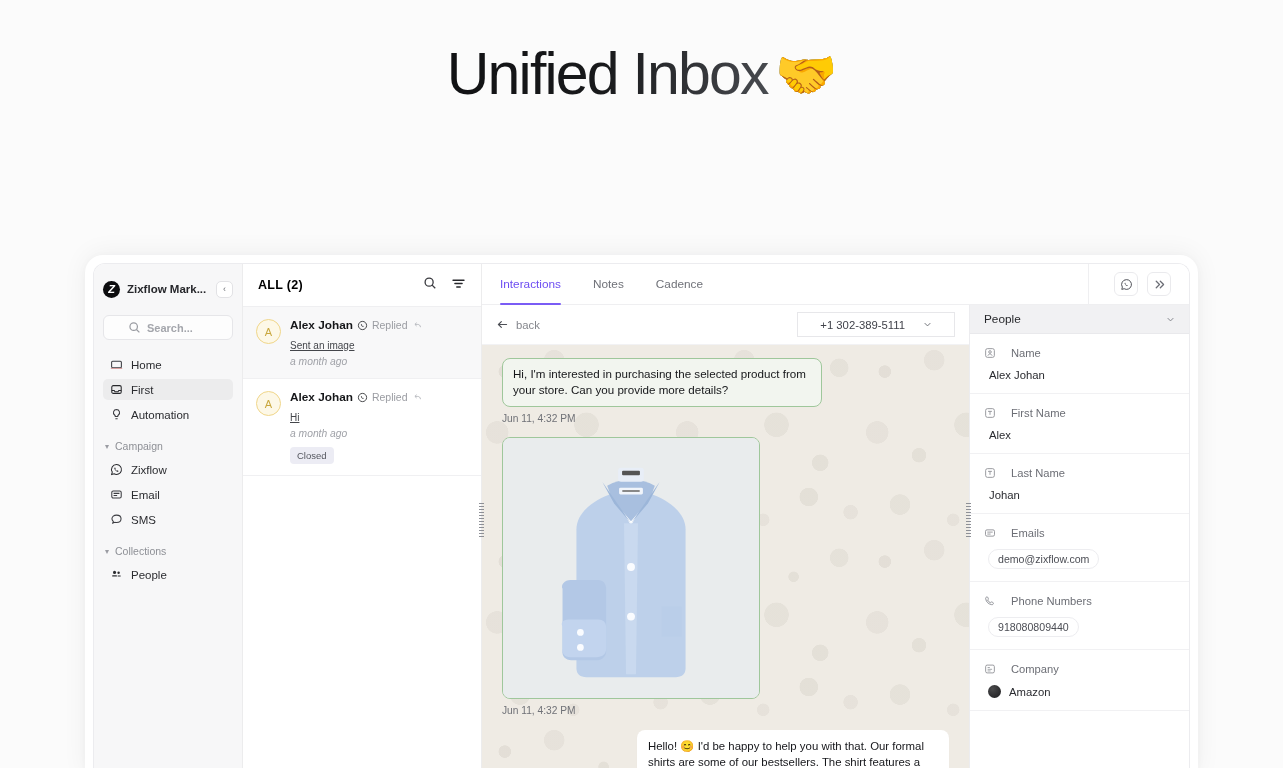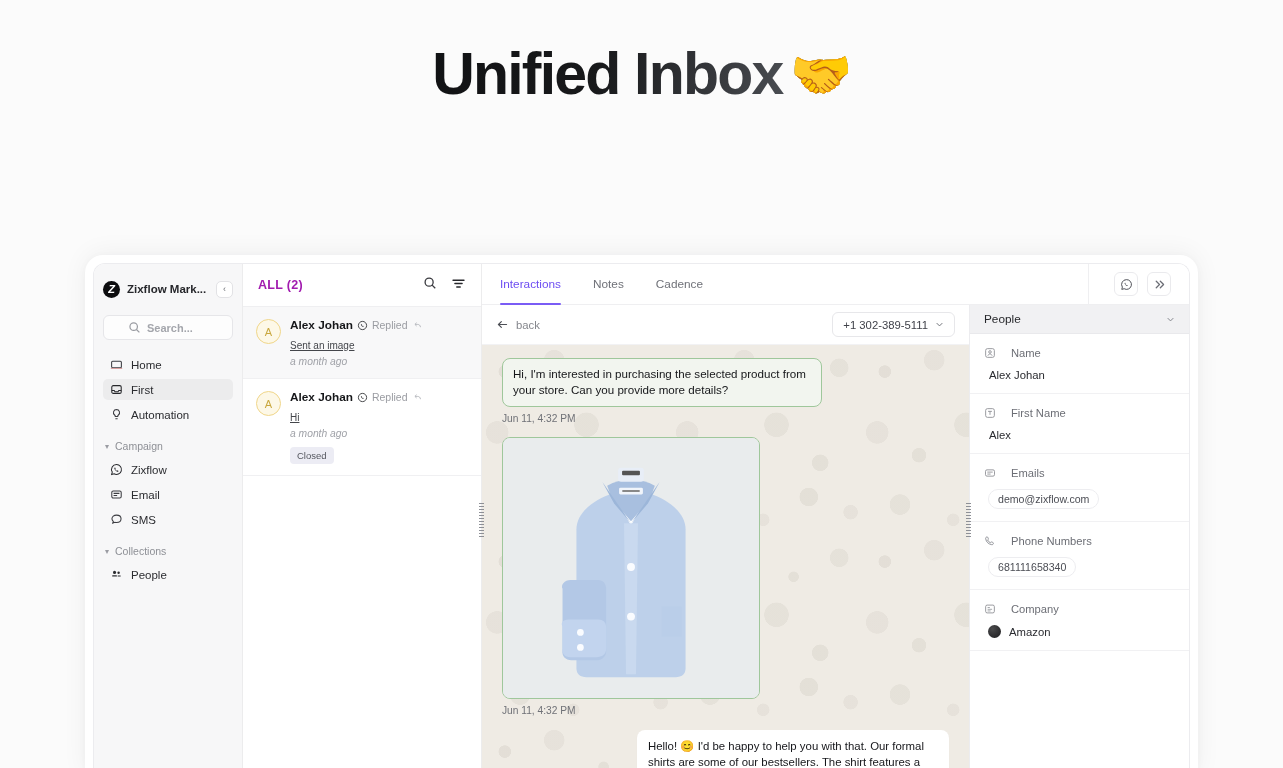--- a/index.html
+++ b/index.html
@@ -7,21 +7,21 @@
     width: 1283px; height: 768px;
     font-family: "Liberation Sans", sans-serif;
     background: #fbfbfb;
     overflow: hidden;
   }
 
   
   .hero { width: 1283px; padding-top: 44px; text-align: center; }
   .hero-title {
     font-size: 59px;
-    font-weight: bold;
+    font-weight: normal;
     letter-spacing: -1.8px;
     line-height: 1.05;
     background: linear-gradient(100deg, #111214 0%, #18191b 40%, #37393d 68%, #5c6066 100%);
     -webkit-background-clip: text;
     background-clip: text;
     color: transparent;
     display: inline-block;
   }
   .hero-emoji {
     -webkit-text-fill-color: initial;
@@ -114,21 +114,21 @@
   .convlist {
     width: 239px; flex: 0 0 239px;
     border-right: 1px solid #ececed;
     background: #fff;
     display: flex; flex-direction: column;
   }
   .cl-head {
     height: 43px; display: flex; align-items: center;
     padding: 0 15px; border-bottom: 1px solid #efeff1;
   }
-  .cl-title { font-size: 12.5px; font-weight: 600; color: #a21caf; letter-spacing:.3px; flex: 1; }
+  .cl-title { font-size: 12.5px; font-weight: 600; color: #000000; letter-spacing:.3px; flex: 1; }
   .cl-head .ic { margin-left: 14px; color: #3a3b40; }
   .conv {
     padding: 11px 13px 11px 13px;
     border-bottom: 1px solid #f0f0f2;
     display: flex; gap: 9px;
   }
   .conv.selected { background: #f8f8f9; }
   .avatar {
     width: 25px; height: 25px; border-radius: 50%;
     border: 1.4px solid #f0d68a; background: #fdf8e7;
@@ -172,23 +172,23 @@
   }
 
   .chatwrap { flex: 1; display: flex; min-height: 0; }
   .chatpane { flex: 1; min-width: 0; display: flex; flex-direction: column; }
   .chat-sub {
     height: 40px; display: flex; align-items: center; padding: 0 14px;
     background: #fff; border-bottom: 1px solid #f2f2f4;
   }
   .back-link { display: flex; align-items: center; gap: 7px; font-size: 11.3px; color: #85878d; }
   .phone-pill {
-    margin-left: auto; border: 1px solid #e7e7ea; border-radius: 6px;
-    height: 25px; display: flex; align-items: center; gap: 7px;
-    padding: 0 10px; font-size: 11.3px; color: #40424a; background: #fff;
+    margin-left: auto; border: 1px solid #e7e7ea; border-radius: 0;
+    height: 25px; display: flex; align-items: center; gap: 18px;
+    padding: 0 22px; font-size: 11.3px; color: #40424a; background: #fff;
   }
   .msgs {
     flex: 1; position: relative; overflow: hidden;
     background-color: #efebe4;
     padding: 13px 20px 0 20px;
   }
   .msgs::before {
     content: ""; position: absolute; inset: 0;
     background-image:
       radial-gradient(circle at 12% 14%, rgba(120,110,95,.10) 0 6px, transparent 6.5px),
@@ -529,40 +529,50 @@
           <div class="field-label">
             <svg width="12" height="12" viewBox="0 0 16 16" fill="none" stroke="#8a8c92" stroke-width="1.15">
                   <rect x="2.2" y="2.2" width="11.6" height="11.6" rx="2.4"></rect>
                   <path d="M5.4 5.8h5.2M8 5.8v4.6"></path>
                 </svg>
             <span>First Name</span>
           </div>
           <div class="field-val">Alex</div>
         </div>
 
+        <div class="field">
+          <div class="field-label">
+            <svg width="12" height="12" viewBox="0 0 16 16" fill="none" stroke="#8a8c92" stroke-width="1.15">
+                  <rect x="2.2" y="2.2" width="11.6" height="11.6" rx="2.4"></rect>
+                  <path d="M5.4 5.8h5.2M8 5.8v4.6"></path>
+                </svg>
+            <span>Last Name</span>
+          </div>
+          <div class="field-val">Johan</div>
+        </div>
 
         <div class="field">
           <div class="field-label">
             <svg width="12" height="12" viewBox="0 0 16 16" fill="none" stroke="#8a8c92" stroke-width="1.15">
                   <rect x="2" y="3.8" width="12" height="8.4" rx="2"></rect>
                   <path d="M4.4 6.8h7.2M4.4 9.4h4.4"></path>
                 </svg>
             <span>Emails</span>
           </div>
           <span class="chip">demo@zixflow.com</span>
         </div>
 
         <div class="field">
           <div class="field-label">
             <svg width="12" height="12" viewBox="0 0 16 16" fill="none" stroke="#8a8c92" stroke-width="1.25">
                   <path d="M4 2.6c.7 0 1.1.4 1.3 1l.5 1.4c.2.5 0 1-.4 1.3l-.6.4c.8 1.6 2 2.8 3.6 3.6l.4-.6c.3-.4.8-.6 1.3-.4l1.4.5c.6.2 1 .6 1 1.3 0 1.1-1 2-2.2 1.8A10 10 0 0 1 2.2 4.8C2 3.6 2.9 2.6 4 2.6Z"></path>
                 </svg>
             <span>Phone Numbers</span>
           </div>
-          <span class="chip">681111658340</span>
+          <span class="chip">918080809440</span>
         </div>
 
         <div class="field">
           <div class="field-label">
             <svg width="12" height="12" viewBox="0 0 16 16" fill="none" stroke="#8a8c92" stroke-width="1.15">
                   <rect x="2.2" y="2.8" width="11.6" height="10.4" rx="2"></rect>
                   <path d="M4.8 6h3M4.8 8.4h6M4.8 10.6h4" stroke-width="1"></path>
                 </svg>
             <span>Company</span>
           </div>

